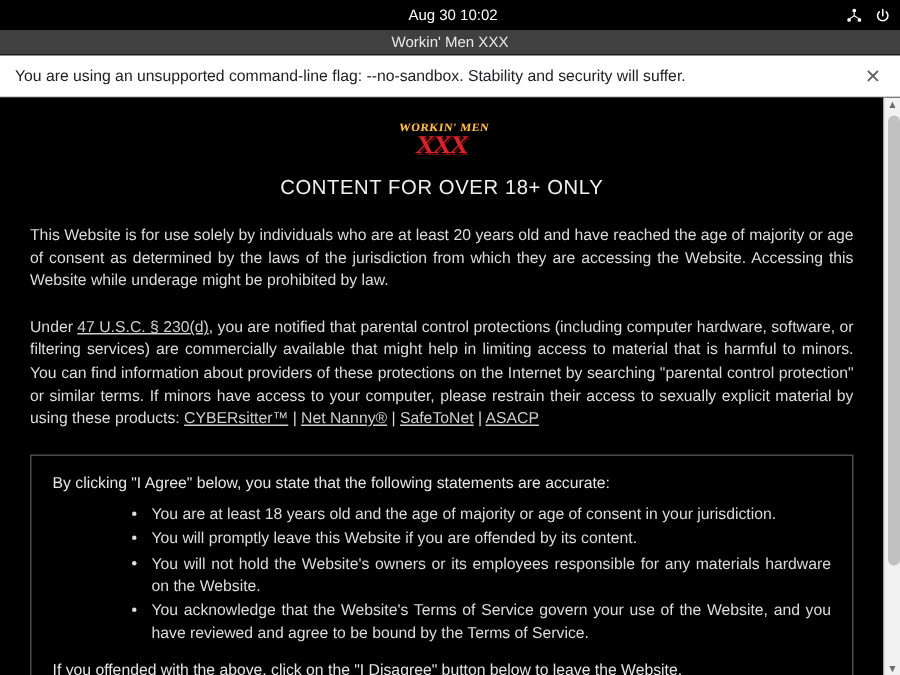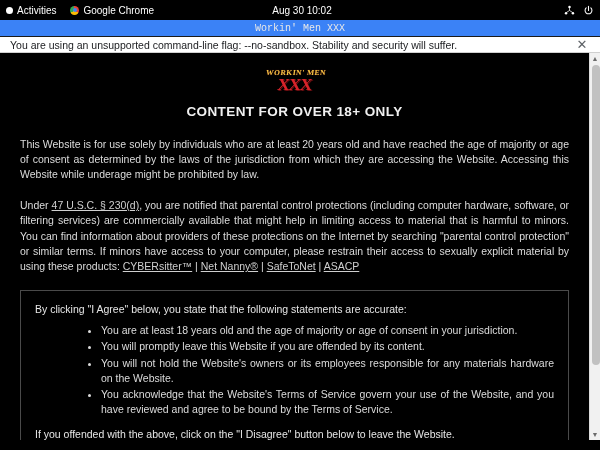--- a/index.html
+++ b/index.html
@@ -43,33 +43,32 @@
   }
   .topbar-right {
     margin-left: auto; display: flex; align-items: center; gap: 8px;
     position: relative; z-index: 2;
   }
   .tb-ico { width: 11px; height: 11px; display: block; }
 
   
   .winbar {
     height: 17px;
-    background: #3b82f6;
+    background: #404040;
     color: #e8e8e8;
     font-size: 10px;
     display: flex;
     align-items: center;
     justify-content: center;
     border-bottom: 1px solid #1a1a1a;
-    font-family: Liberation Mono, monospace;
   }
 
   
   .infobar {
-    height: 16px;
+    height: 28px;
     background: #fff;
     color: #202124;
     font-size: 10.5px;
     display: flex;
     align-items: center;
     padding: 0 10px;
     border-bottom: 1px solid #d0d0d0;
   }
   .infobar-text { flex: 1; }
   .infobar-close {
@@ -115,21 +114,21 @@
     font-size: 17px;
     font-weight: bold;
     color: #d8232a;
     letter-spacing: -1px;
     text-shadow: 1px 1px 0 #6b0d10;
     margin-top: -1px;
   }
   h1.title {
     text-align: center;
     font-size: 13.5px;
-    font-weight: bold;
+    font-weight: normal;
     letter-spacing: 0.4px;
     color: #f0f0f0;
     margin: 8px 0 18px 0;
   }
   p.body {
     font-size: 10.5px;
     line-height: 1.45;
     color: #dcdcdc;
     margin: 0 0 16px 0;
     text-align: justify;
@@ -187,30 +186,20 @@
     width: 8px; height: 300px;
     background: #c1c1c1;
     border-radius: 4px;
     cursor: pointer;
   }
 </style>
 </head>
 <body>
 
 <div class="topbar">
-  <div class="topbar-left">
-    <div class="tb-item">
-      <span class="dot-icon"></span>
-      <span>Activities</span>
-    </div>
-    <div class="tb-item">
-      <span class="chrome-icon"></span>
-      <span>Google Chrome</span>
-    </div>
-  </div>
   <div class="topbar-center">Aug 30  10:02</div>
   <div class="topbar-right">
     <svg class="tb-ico" viewBox="0 0 16 16">
       <circle cx="8" cy="3" r="1.8" fill="#fff"></circle>
         <circle cx="3" cy="12" r="1.8" fill="#fff"></circle>
       <circle cx="13" cy="12" r="1.8" fill="#fff"></circle>
       <path d="M8 4.5V8M8 8L3.6 10.8M8 8l4.4 2.8" stroke="#fff" stroke-width="1.1" fill="none"></path>
     </svg>
     <svg class="tb-ico" viewBox="0 0 16 16">
       <path d="M8 2v6" stroke="#fff" stroke-width="1.5" fill="none" stroke-linecap="round"></path>

